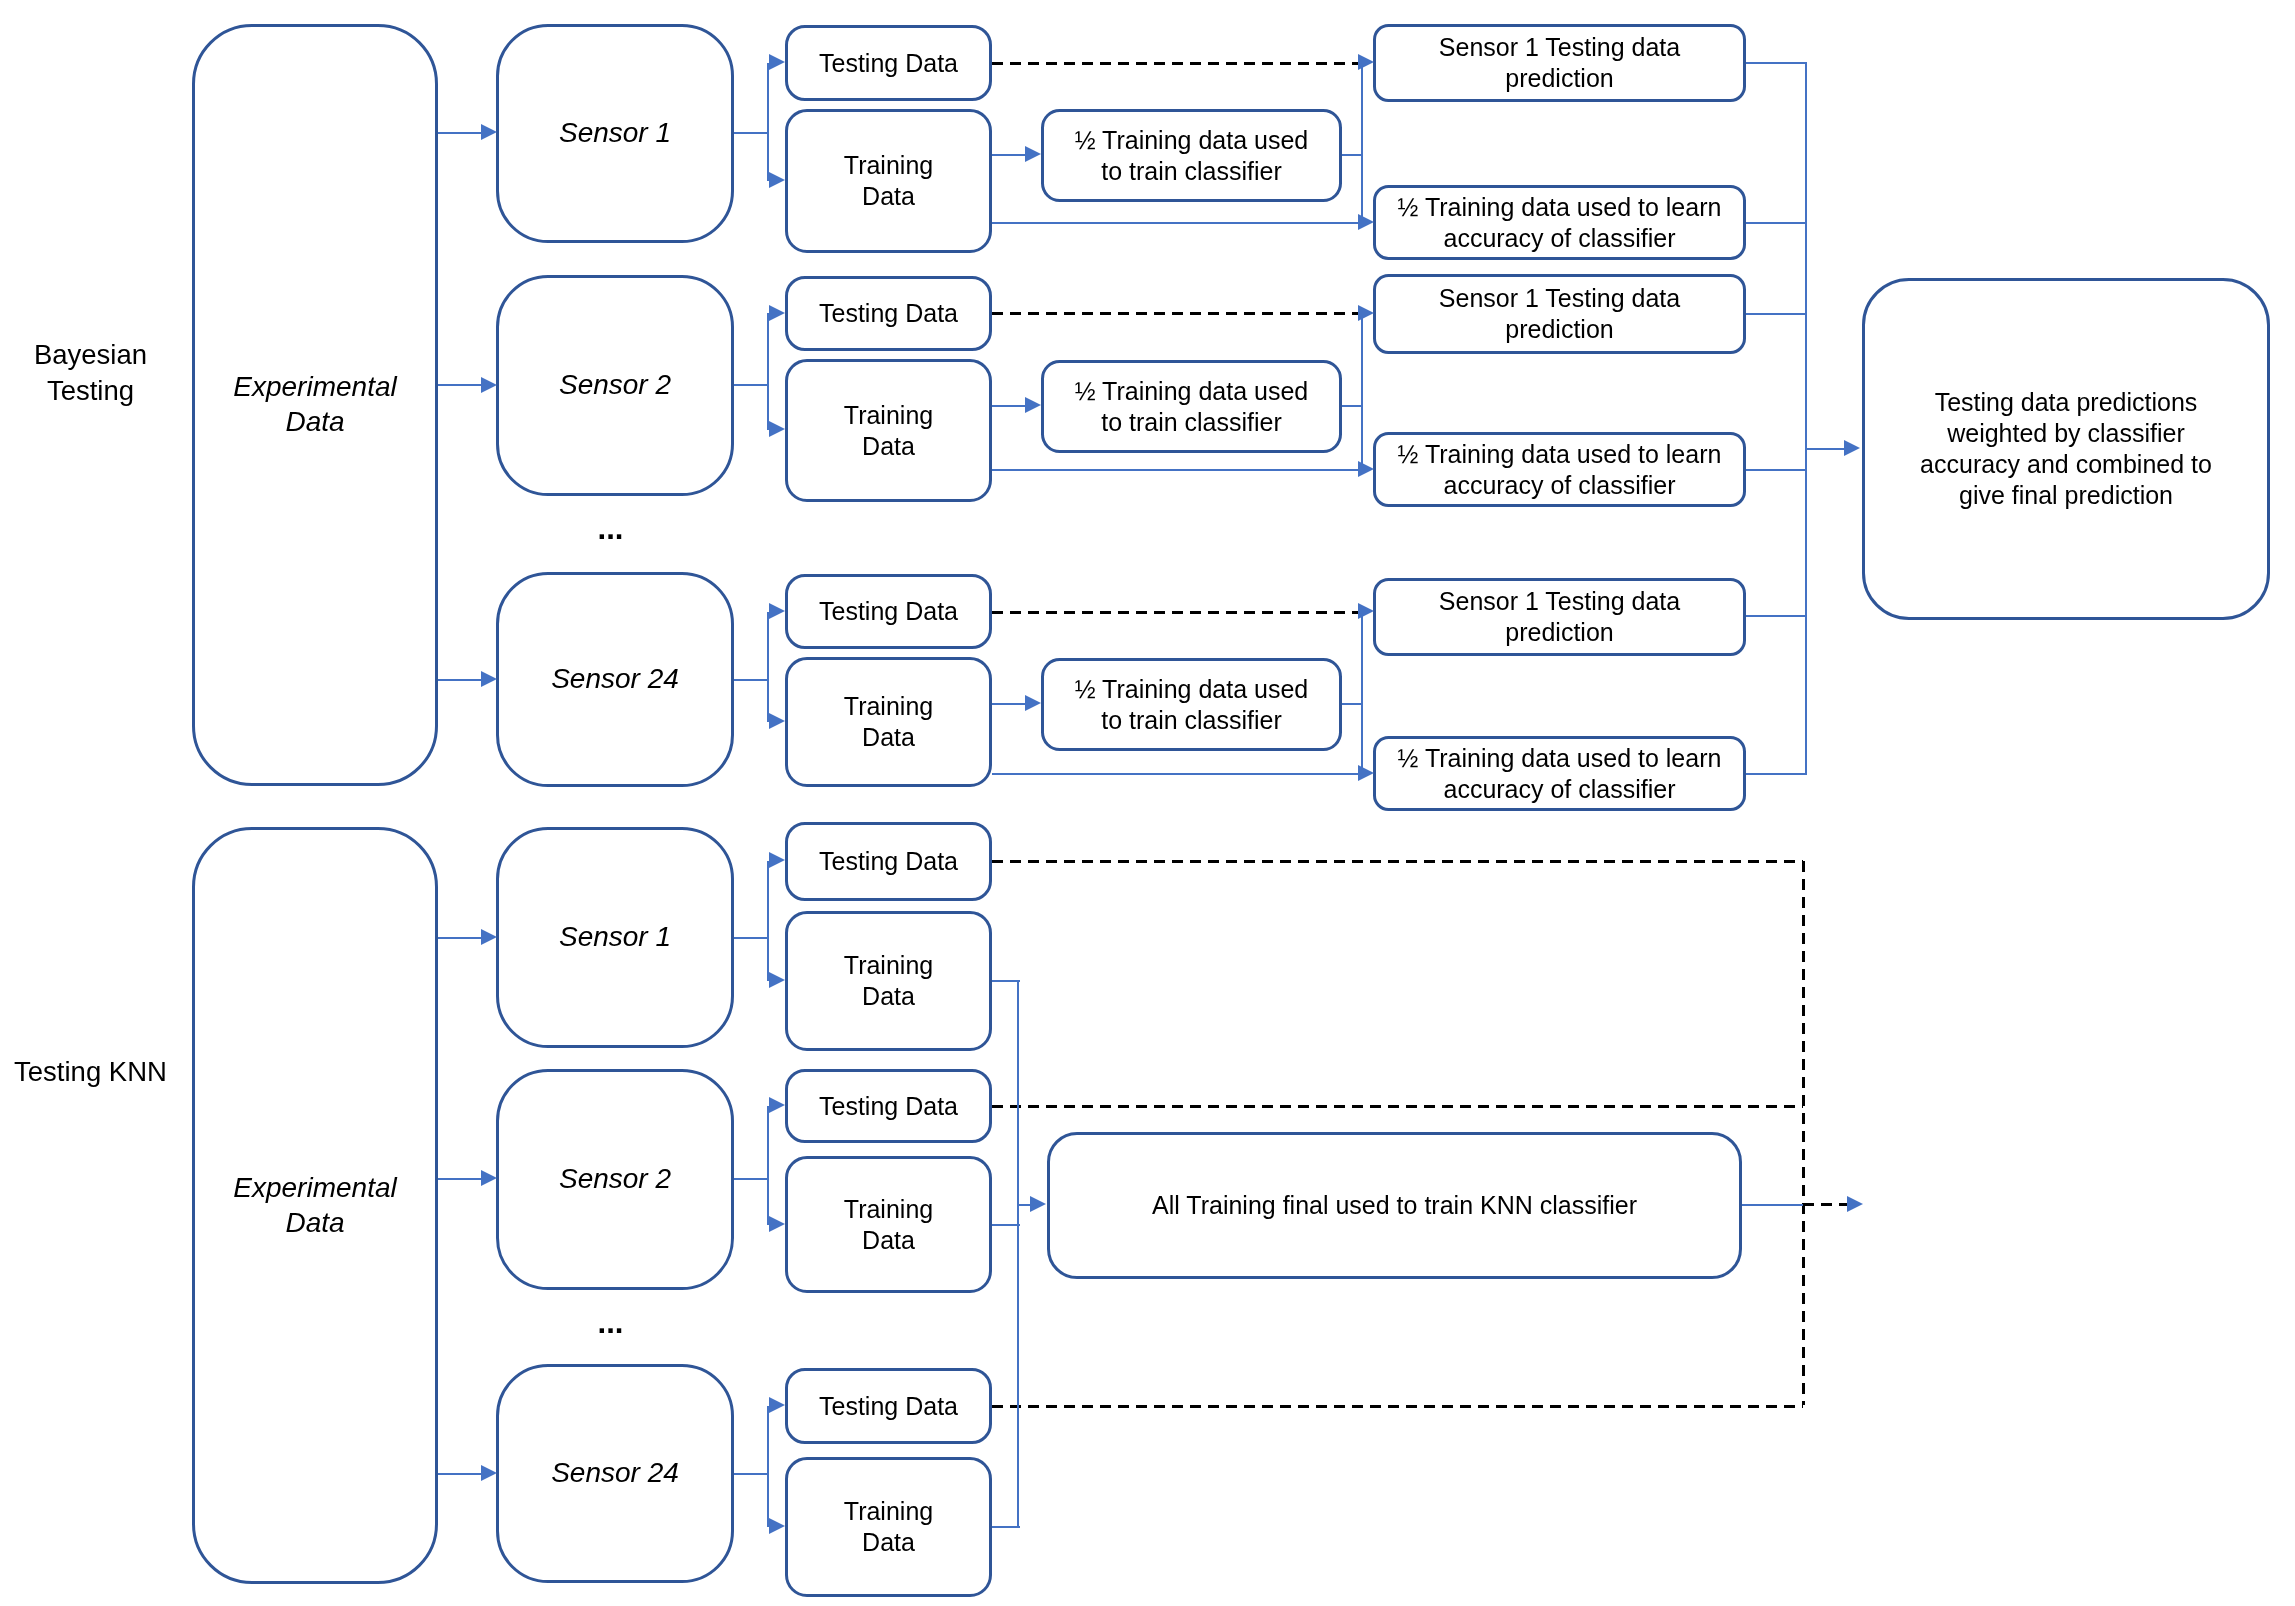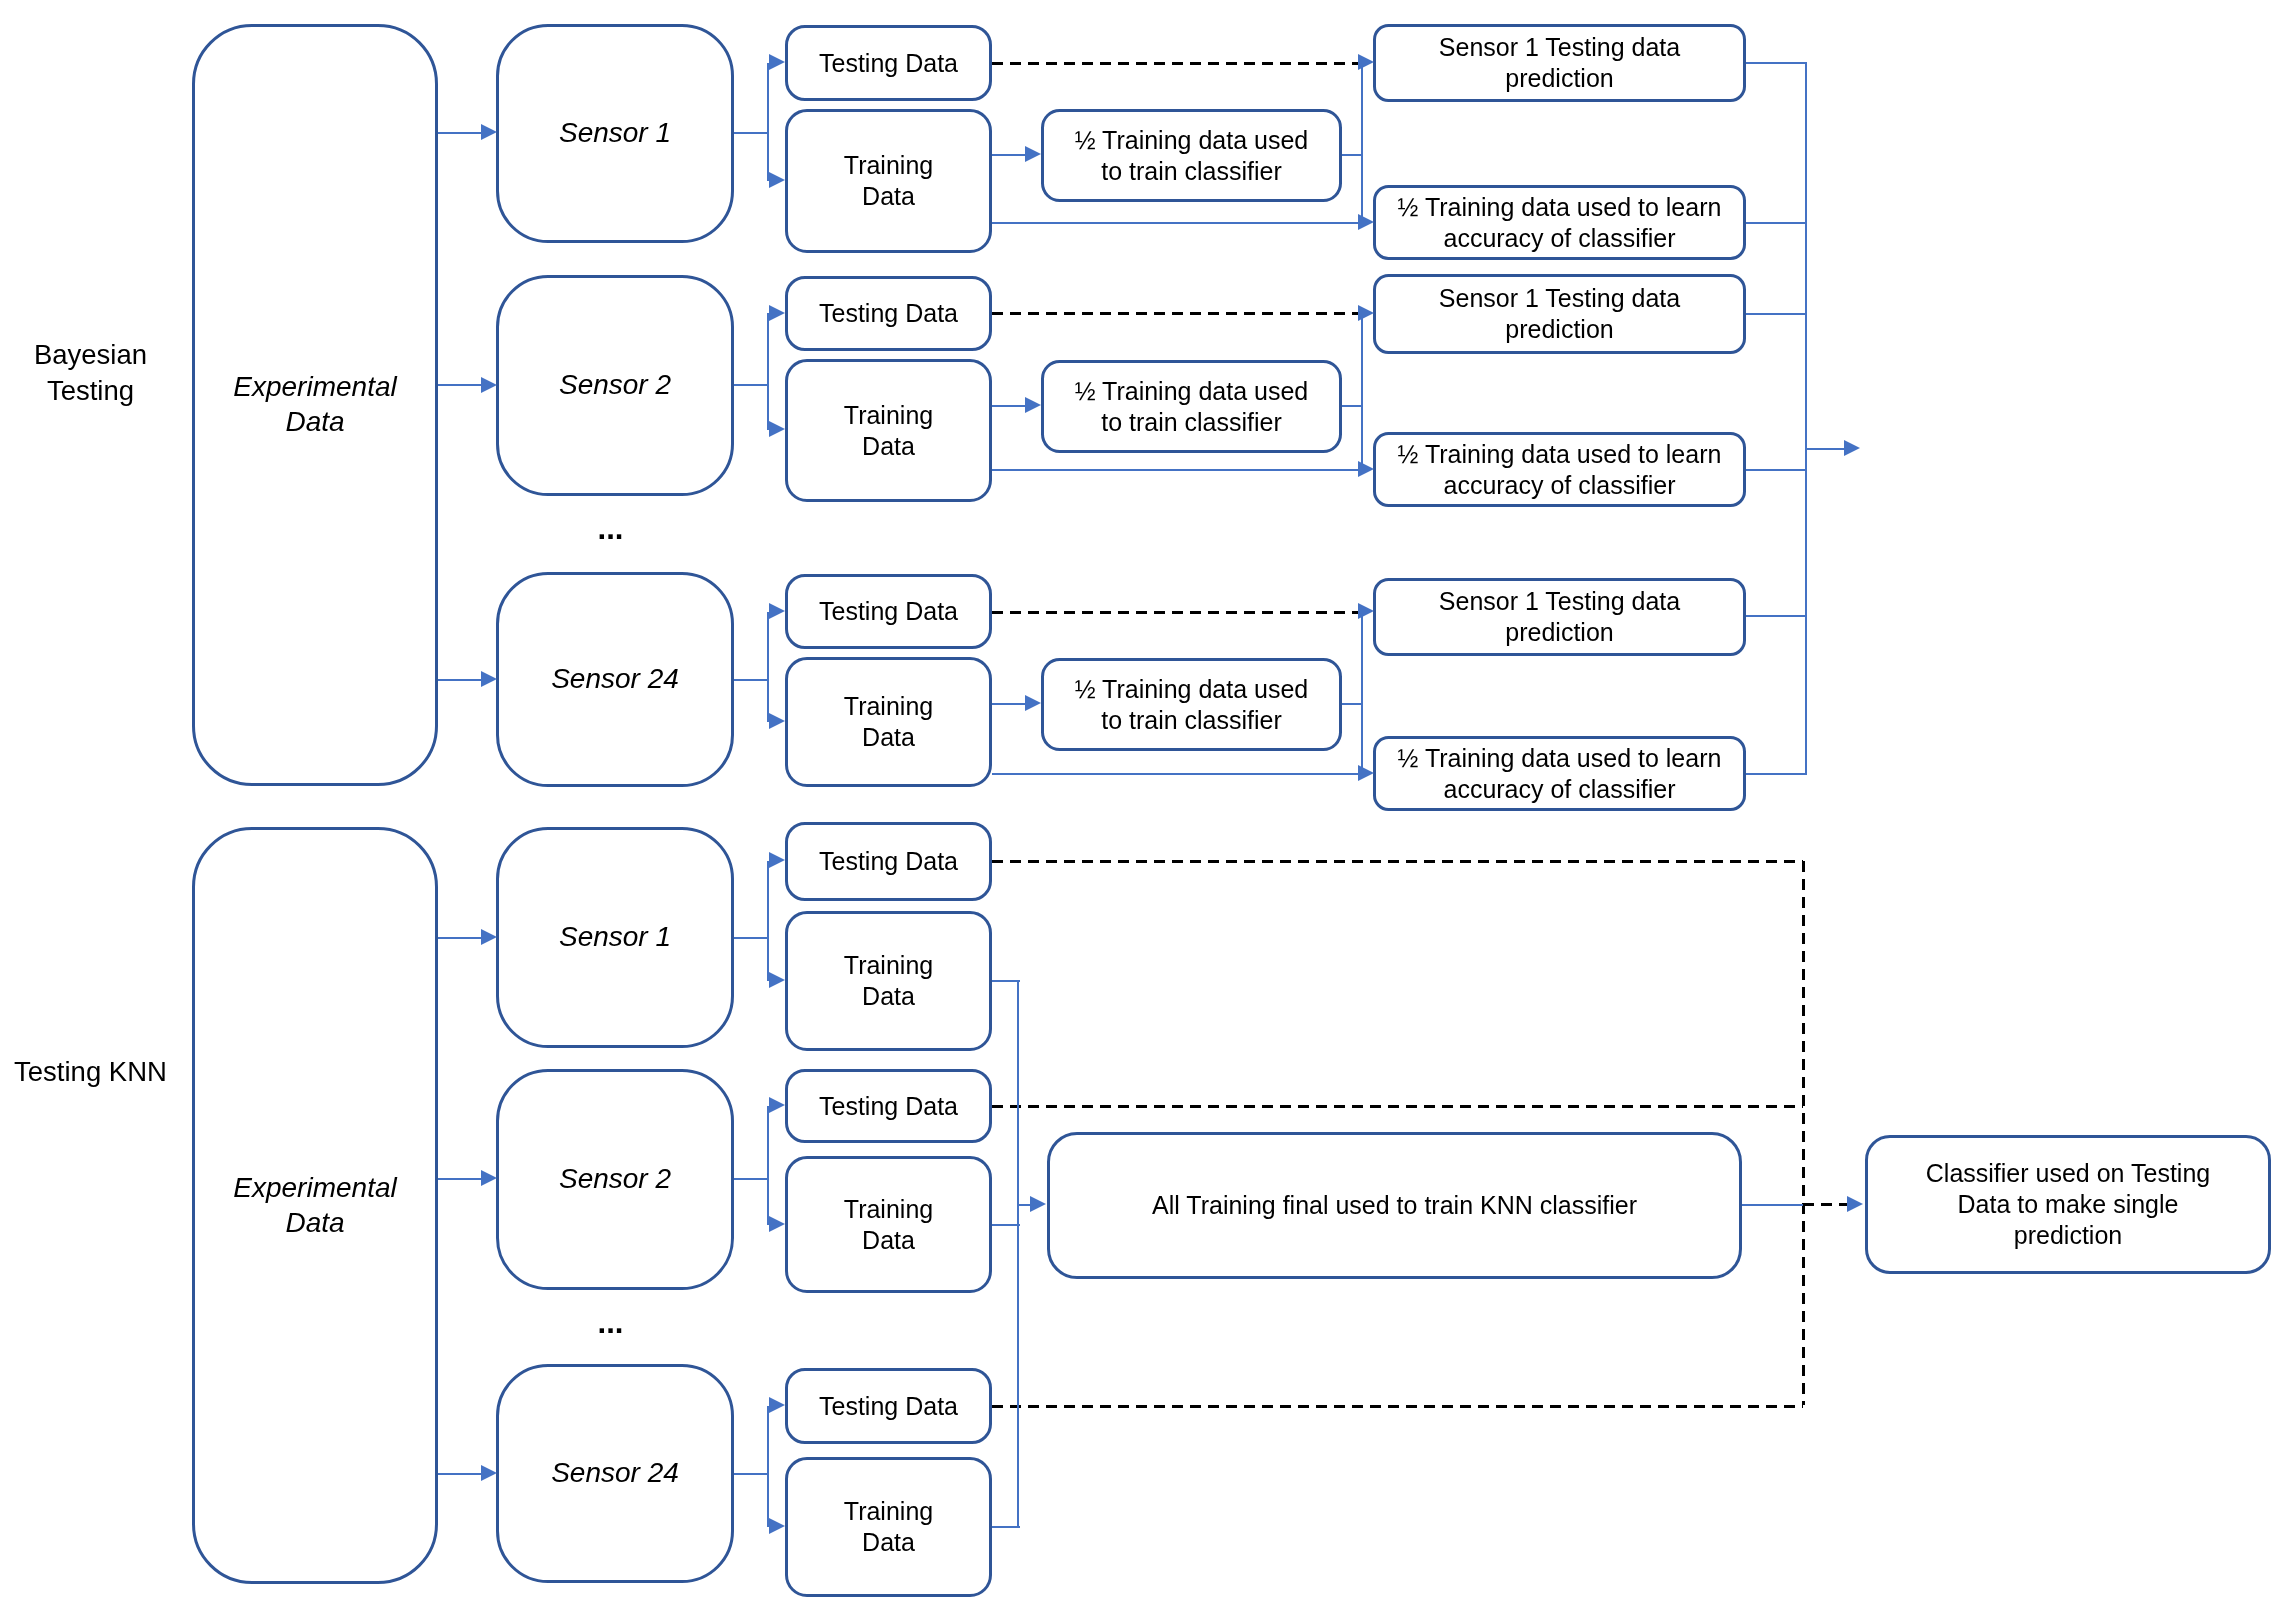--- a/index.html
+++ b/index.html
@@ -46,20 +46,21 @@
   <div class="box f46" style="left:1041px;top:658px;width:301px;height:93px;border-radius:18.7px;padding:0 22px;">½ Training data used to train classifier</div>
 
   <div class="box f46" style="left:1373px;top:24px;width:373px;height:78px;border-radius:15.4px;padding:0 13.7px;">Sensor 1 Testing data prediction</div>
   <div class="box f46" style="left:1373px;top:274px;width:373px;height:80px;border-radius:15.4px;padding:0 13.7px;">Sensor 1 Testing data prediction</div>
   <div class="box f46" style="left:1373px;top:578px;width:373px;height:78px;border-radius:15.4px;padding:0 13.7px;">Sensor 1 Testing data prediction</div>
 
   <div class="box f46" style="left:1373px;top:185px;width:373px;height:75px;border-radius:15.4px;padding:0 13.7px;">½ Training data used to learn accuracy of classifier</div>
   <div class="box f46" style="left:1373px;top:432px;width:373px;height:75px;border-radius:15.4px;padding:0 13.7px;">½ Training data used to learn accuracy of classifier</div>
   <div class="box f46" style="left:1373px;top:736px;width:373px;height:75px;border-radius:15.4px;padding:0 13.7px;">½ Training data used to learn accuracy of classifier</div>
 
+  <div class="box f46" style="left:1862px;top:278px;width:408px;height:342px;border-radius:47px;padding:0 47px;">Testing data predictions weighted by classifier accuracy and combined to give final prediction</div>
 
   <div class="ln-h" style="left:438px;top:132px;width:43px;"></div>
   <div class="arr-r" style="left:481px;top:124px;"></div>
   <div class="ln-h" style="left:438px;top:384px;width:43px;"></div>
   <div class="arr-r" style="left:481px;top:377px;"></div>
   <div class="ln-h" style="left:438px;top:679px;width:43px;"></div>
   <div class="arr-r" style="left:481px;top:671px;"></div>
 
   <div class="ln-h" style="left:734px;top:132px;width:35px;"></div>
   <div class="ln-v" style="left:767px;top:63px;height:118px;"></div>
@@ -127,21 +128,20 @@
   <div class="box f52" style="left:496px;top:1364px;width:238px;height:219px;border-radius:52px;">Sensor 24</div>
 
   <div class="box f46" style="left:785px;top:822px;width:207px;height:79px;border-radius:20px;">Testing Data</div>
   <div class="box f46" style="left:785px;top:911px;width:207px;height:140px;border-radius:22px;padding:0 30px;">Training Data</div>
   <div class="box f46" style="left:785px;top:1069px;width:207px;height:74px;border-radius:20px;">Testing Data</div>
   <div class="box f46" style="left:785px;top:1156px;width:207px;height:137px;border-radius:22px;padding:0 30px;">Training Data</div>
   <div class="box f46" style="left:785px;top:1368px;width:207px;height:76px;border-radius:20px;">Testing Data</div>
   <div class="box f46" style="left:785px;top:1457px;width:207px;height:140px;border-radius:22px;padding:0 30px;">Training Data</div>
 
   <div class="box f46" style="left:1047px;top:1132px;width:695px;height:147px;border-radius:30px;padding:0 11px;">All Training final used to train KNN classifier</div>
-  <div class="box f46" style="left:1865px;top:1135px;width:406px;height:139px;border-radius:25px;padding:0 44px;">Classifier used on Testing Data to make single prediction</div>
 
   <div class="ln-h" style="left:438px;top:937px;width:43px;"></div>
   <div class="arr-r" style="left:481px;top:929px;"></div>
   <div class="ln-h" style="left:438px;top:1178px;width:43px;"></div>
   <div class="arr-r" style="left:481px;top:1170px;"></div>
   <div class="ln-h" style="left:438px;top:1473px;width:43px;"></div>
   <div class="arr-r" style="left:481px;top:1465px;"></div>
 
   <div class="ln-h" style="left:734px;top:937px;width:35px;"></div>
   <div class="ln-v" style="left:767px;top:861px;height:120px;"></div>

